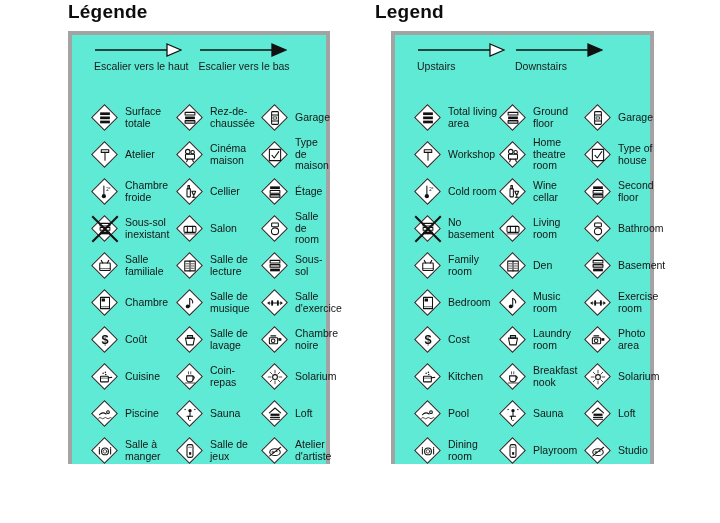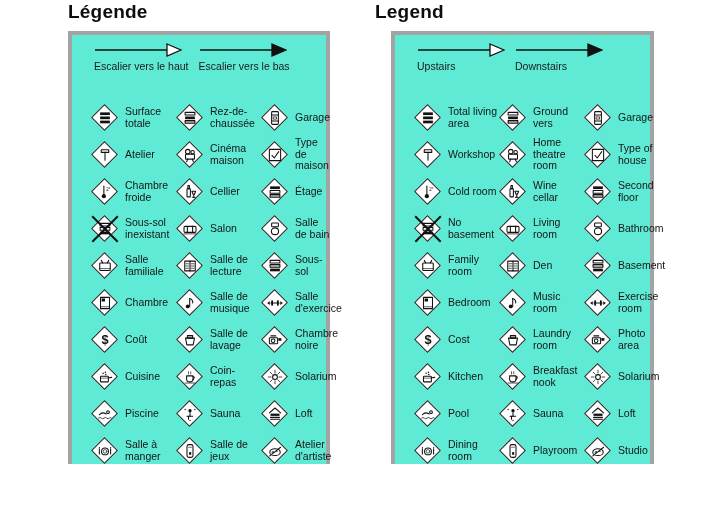--- a/index.html
+++ b/index.html
@@ -217,21 +217,21 @@
         <div class="cell">
           <span class="dwrap">
             <span class="diamond"></span>
             <span class="glyph">
               <svg viewBox="0 0 24 24" width="18" height="18" fill="none" stroke="#111" stroke-width="1.4" stroke-linecap="round" stroke-linejoin="round">
                 <rect x="7.5" y="4" width="9" height="5" rx="1"></rect>
                 <ellipse cx="12" cy="15" rx="4.8" ry="4.5"></ellipse>
               </svg>
             </span>
           </span>
-          <span class="cell-label">Salle de bain</span>
+          <span class="cell-label">Salle de room</span>
         </div>
         <div class="cell">
           <span class="dwrap">
             <span class="diamond"></span>
             <span class="glyph">
               <svg viewBox="0 0 24 24" width="18" height="18" fill="none" stroke="#111" stroke-width="1.4" stroke-linecap="round" stroke-linejoin="round">
                 <rect x="5" y="8" width="14" height="10" rx="1"></rect>
                 <line x1="9" y1="8" x2="7" y2="4.5"></line>
                 <line x1="15" y1="8" x2="17" y2="4.5"></line>
                 <line x1="5" y1="15.5" x2="19" y2="15.5" stroke-width="0.9"></line>
@@ -533,21 +533,21 @@
             <span class="diamond"></span>
             <span class="glyph">
               <svg viewBox="0 0 24 24" width="18" height="18" fill="none" stroke="#111" stroke-width="1.4" stroke-linecap="round" stroke-linejoin="round">
                 <rect x="5.5" y="4.5" width="13" height="3.6"></rect>
                 <rect x="5.5" y="10" width="13" height="3.6" fill="#111" stroke="none"></rect>
                 <rect x="5.5" y="15.5" width="13" height="3.6"></rect>
                 <line x1="5.5" y1="17.3" x2="18.5" y2="17.3" stroke-width="0.8"></line>
               </svg>
             </span>
           </span>
-          <span class="cell-label">Ground vers</span>
+          <span class="cell-label">Ground floor</span>
         </div>
         <div class="cell">
           <span class="dwrap">
             <span class="diamond"></span>
             <span class="glyph">
               <svg viewBox="0 0 24 24" width="18" height="18" fill="none" stroke="#111" stroke-width="1.4" stroke-linecap="round" stroke-linejoin="round">
                 <rect x="7.5" y="3.5" width="9" height="17" rx="1.2"></rect>
                 <line x1="7.5" y1="8" x2="16.5" y2="8"></line>
                 <line x1="7.5" y1="16" x2="16.5" y2="16"></line>
                 <rect x="10" y="10.5" width="4" height="3" stroke-width="1"></rect>

